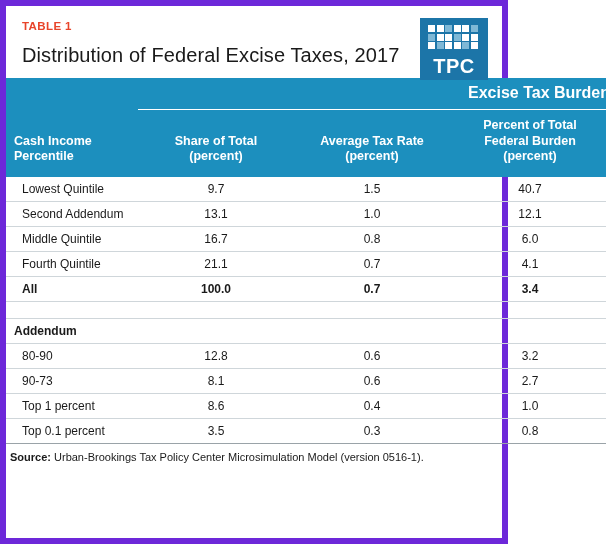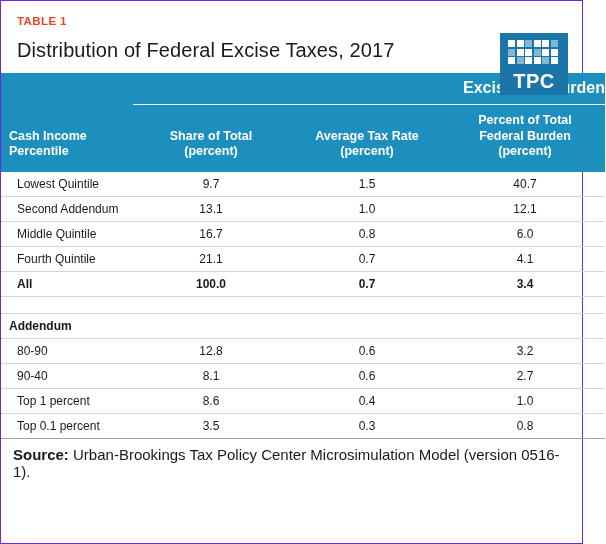--- a/index.html
+++ b/index.html
@@ -9,24 +9,24 @@
   body {
     width: 606px;
     height: 544px;
     background: #ffffff;
     font-family: "Liberation Sans", sans-serif;
     color: #1a1a1a;
     overflow: hidden;
   }
   .page {
     position: relative;
-    width: 583px;
+    width: 508px;
     height: 544px;
     box-sizing: border-box;
-    border: 1px solid #6d28d9;
+    border: 6px solid #6d28d9;
     background: #ffffff;
   }
   
   .header {
     position: relative;
     padding: 14px 14px 8px 14px;
     height: 72px;
     box-sizing: border-box;
   }
   .table-number {
@@ -45,21 +45,20 @@
   }
   .logo {
     position: absolute;
     top: 12px;
     right: 14px;
     width: 68px;
     height: 62px;
     background: #1c75a8;
     color: #ffffff;
     box-sizing: border-box;
-    margin-top: 20px;
   }
   .logo-grid {
     position: absolute;
     top: 7px;
     left: 8px;
     width: 52px;
     display: grid;
     grid-template-columns: repeat(6, 7px);
     grid-auto-rows: 7px;
     gap: 1.6px;
@@ -149,22 +148,22 @@
   tbody td.section {
     text-align: left;
     padding-left: 8px;
     font-weight: bold;
   }
   tbody tr:last-child td {
     border-bottom: 1px solid #9aa3a8;
   }
   
   .footer {
-    padding: 7px 10px 0 12px;
-    font-size: 15px;
+    padding: 7px 10px 0 4px;
+    font-size: 11px;
     color: #1a1a1a;
   }
   .footer .src-label {
     font-weight: bold;
   }
 </style>
 </head>
 <body>
 
 <div class="page">
@@ -272,21 +271,21 @@
         <td></td>
         <td></td>
       </tr>
       <tr>
         <td class="label">80-90</td>
         <td class="num">12.8</td>
         <td class="num">0.6</td>
         <td class="num">3.2</td>
       </tr>
       <tr>
-        <td class="label">90-40</td>
+        <td class="label">90-73</td>
         <td class="num">8.1</td>
         <td class="num">0.6</td>
         <td class="num">2.7</td>
       </tr>
       <tr>
         <td class="label">Top 1 percent</td>
         <td class="num">8.6</td>
         <td class="num">0.4</td>
         <td class="num">1.0</td>
       </tr>

